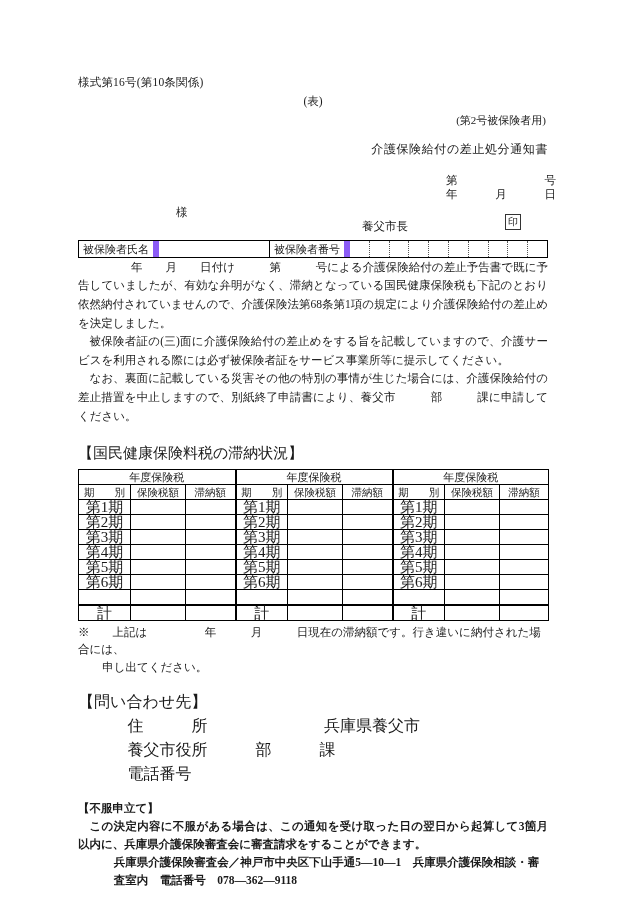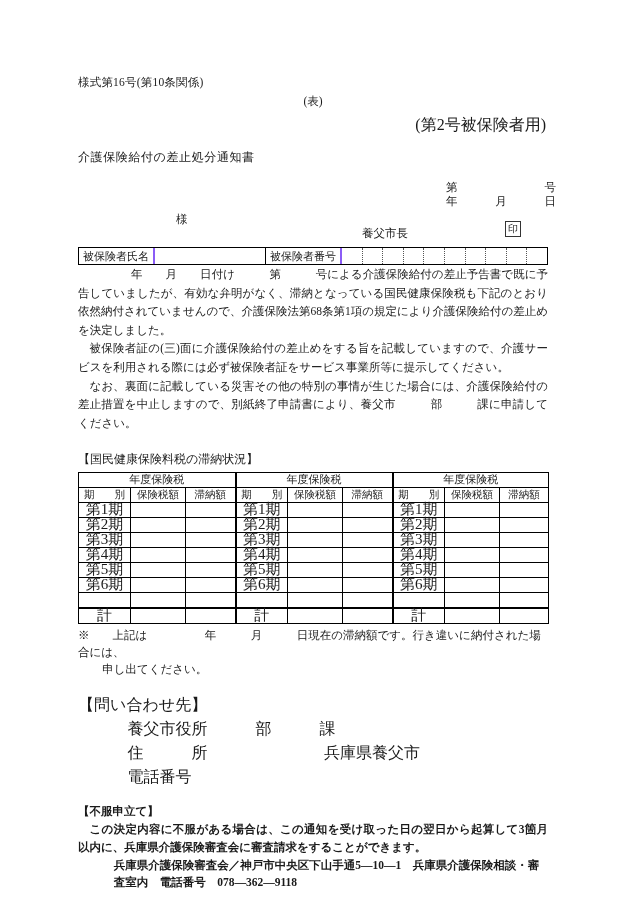--- a/index.html
+++ b/index.html
@@ -25,23 +25,23 @@
   .sheet {
     position: absolute;
     left: 78px;
     top: 74px;
     width: 470px;
   }
 
   
   .form-no { font-size: 11.5px; letter-spacing: .2px; }
   .omote { text-align: center; margin-top: 2px; font-size: 11.5px; }
-  .kind  { text-align: right;  margin-top: 4px; font-size: 16px; padding-right: 2px;}
+  .kind  { text-align: right;  margin-top: 4px; font-size: 11px; padding-right: 2px;}
   .doc-title {
-    text-align: left;
+    text-align: right;
     margin-top: 12px;
     font-size: 12px;
     letter-spacing: .6px;
   }
 
   
   .meta { margin-top: 13px; position: relative; height: 56px; }
   .meta .numline, .meta .dateline {
     position: absolute;
     left: 368px;
@@ -81,21 +81,21 @@
     margin-top: 12px;
     display: flex;
     border: 1px solid #000;
     height: 18px;
     box-sizing: border-box;
   }
   .insured .lbl {
     font-size: 11px;
     padding: 0 4px;
     line-height: 16px;
-    border-right: 2px solid #8b5cf6;
+    border-right: 6px solid #8b5cf6;
     white-space: nowrap;
     text-align: right;
   }
   .insured .namefield {
     width: 110px;
     border-right: 1px solid #000;
   }
   .insured .numcells {
     flex: 1;
     display: flex;
@@ -114,21 +114,21 @@
     line-height: 1.62;
     text-align: justify;
     text-justify: inter-ideograph;
   }
   .body-text p.indent { text-indent: 1em; }
   .body-text p.first  { text-indent: 4.6em; }
 
   
   .sec-title {
     margin-top: 18px;
-    font-size: 12px;
+    font-size: 15px;
   }
   table.taxtable {
     margin-top: 4px;
     width: 470px;
     border-collapse: collapse;
     table-layout: fixed;
     font-size: 10.5px;
   }
   table.taxtable th,
   table.taxtable td {
@@ -339,25 +339,25 @@
       </tbody>
     </table>
 
     <div class="note">
       <div>※　　上記は　　　　　年　　　月　　　日現在の滞納額です。行き違いに納付された場合には、</div>
       <div class="l2">申し出てください。</div>
     </div>
 
     <div class="block">
       <div class="bt">【問い合わせ先】</div>
-      <div class="row">養父市役所　　　部　　　課</div>
       <div class="row">
         <span class="rt">住　　　所</span>
         <span class="far">兵庫県養父市</span>
       </div>
+      <div class="row">養父市役所　　　部　　　課</div>
       <div class="row">
         <span class="rt">電話番号</span>
         <span></span>
       </div>
     </div>
 
     <div class="appeal">
       <div>【不服申立て】</div>
       <p class="indent">この決定内容に不服がある場合は、この通知を受け取った日の翌日から起算して3箇月以内に、兵庫県介護保険審査会に審査請求をすることができます。</p>
       <div class="addr">兵庫県介護保険審査会／神戸市中央区下山手通5—10—1　兵庫県介護保険相談・審</div>

